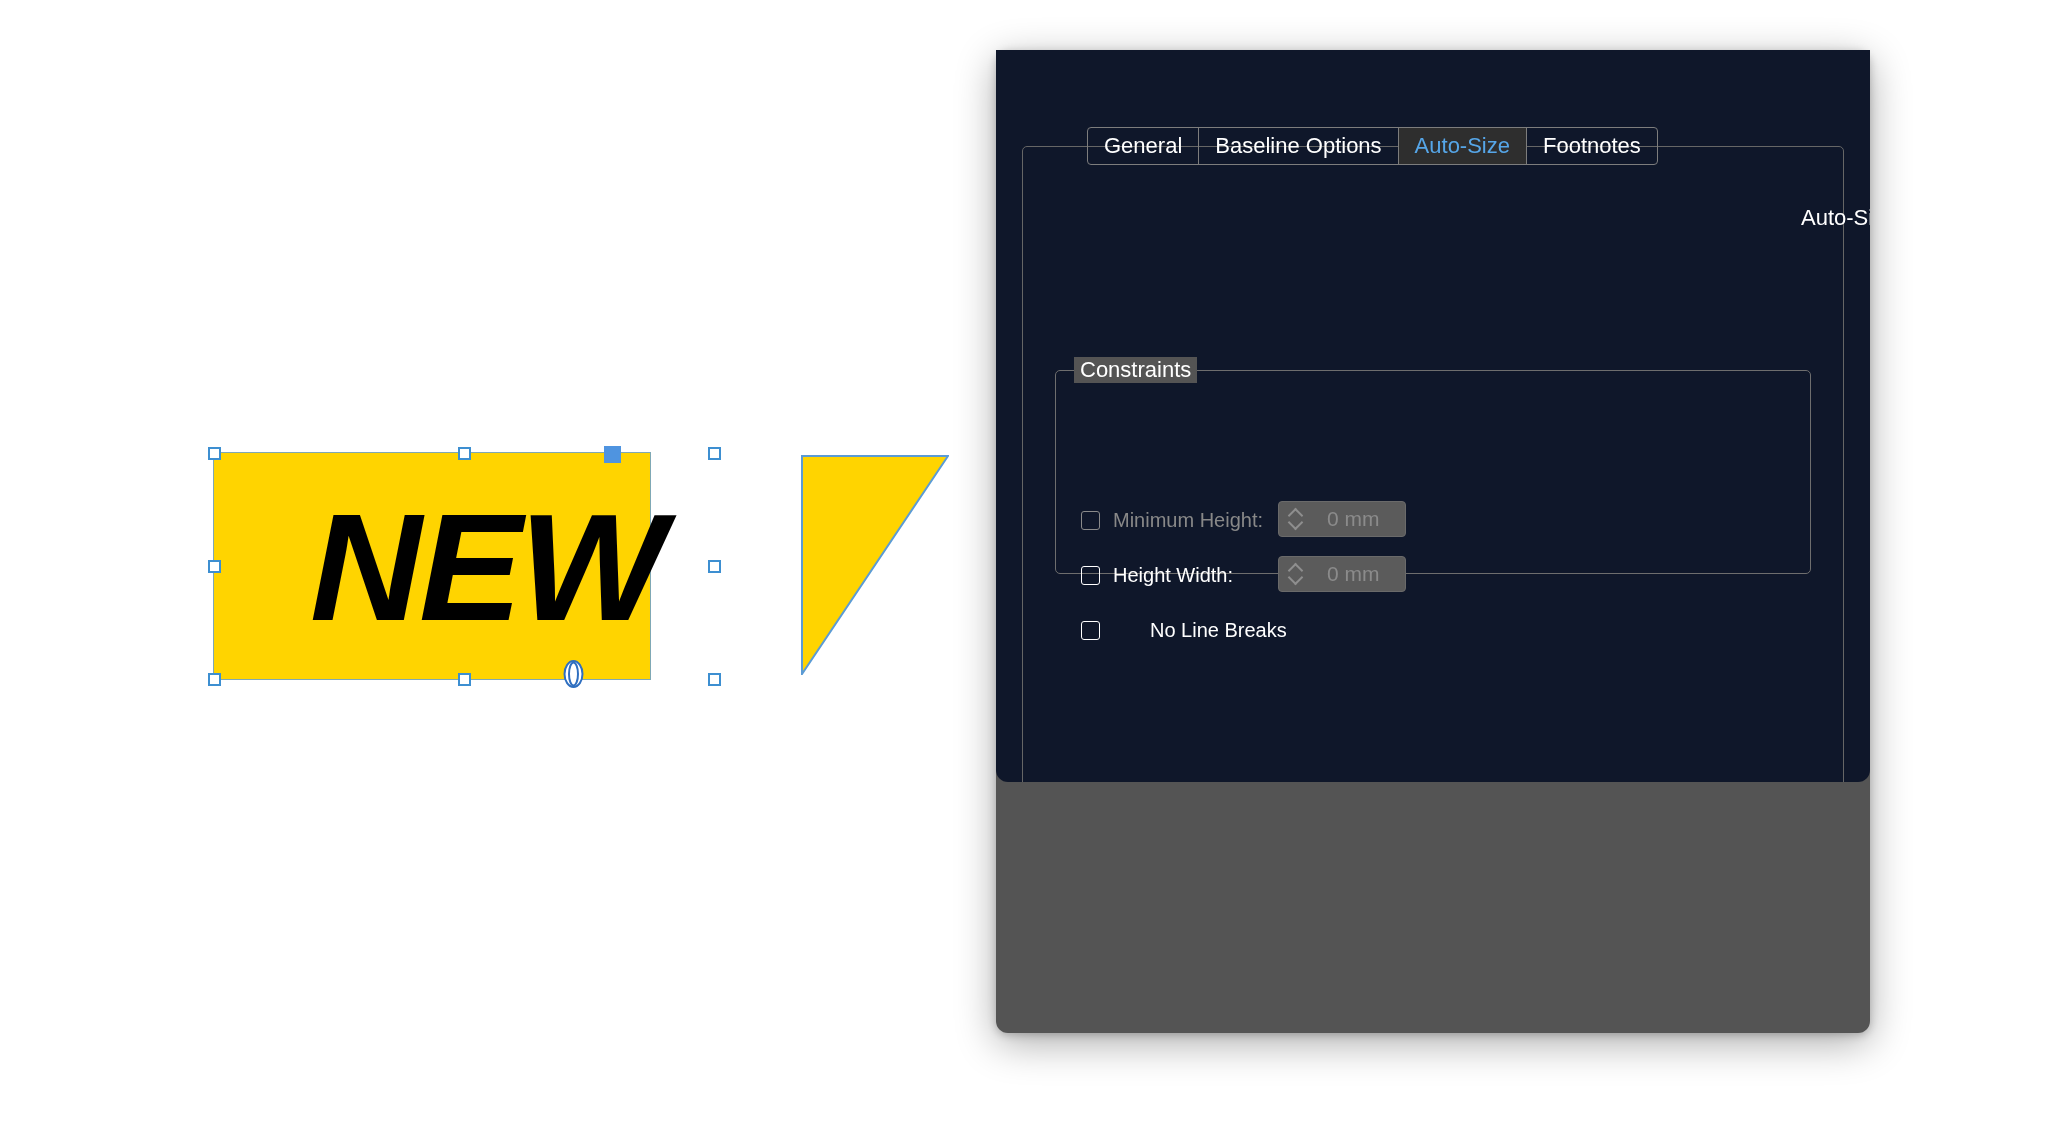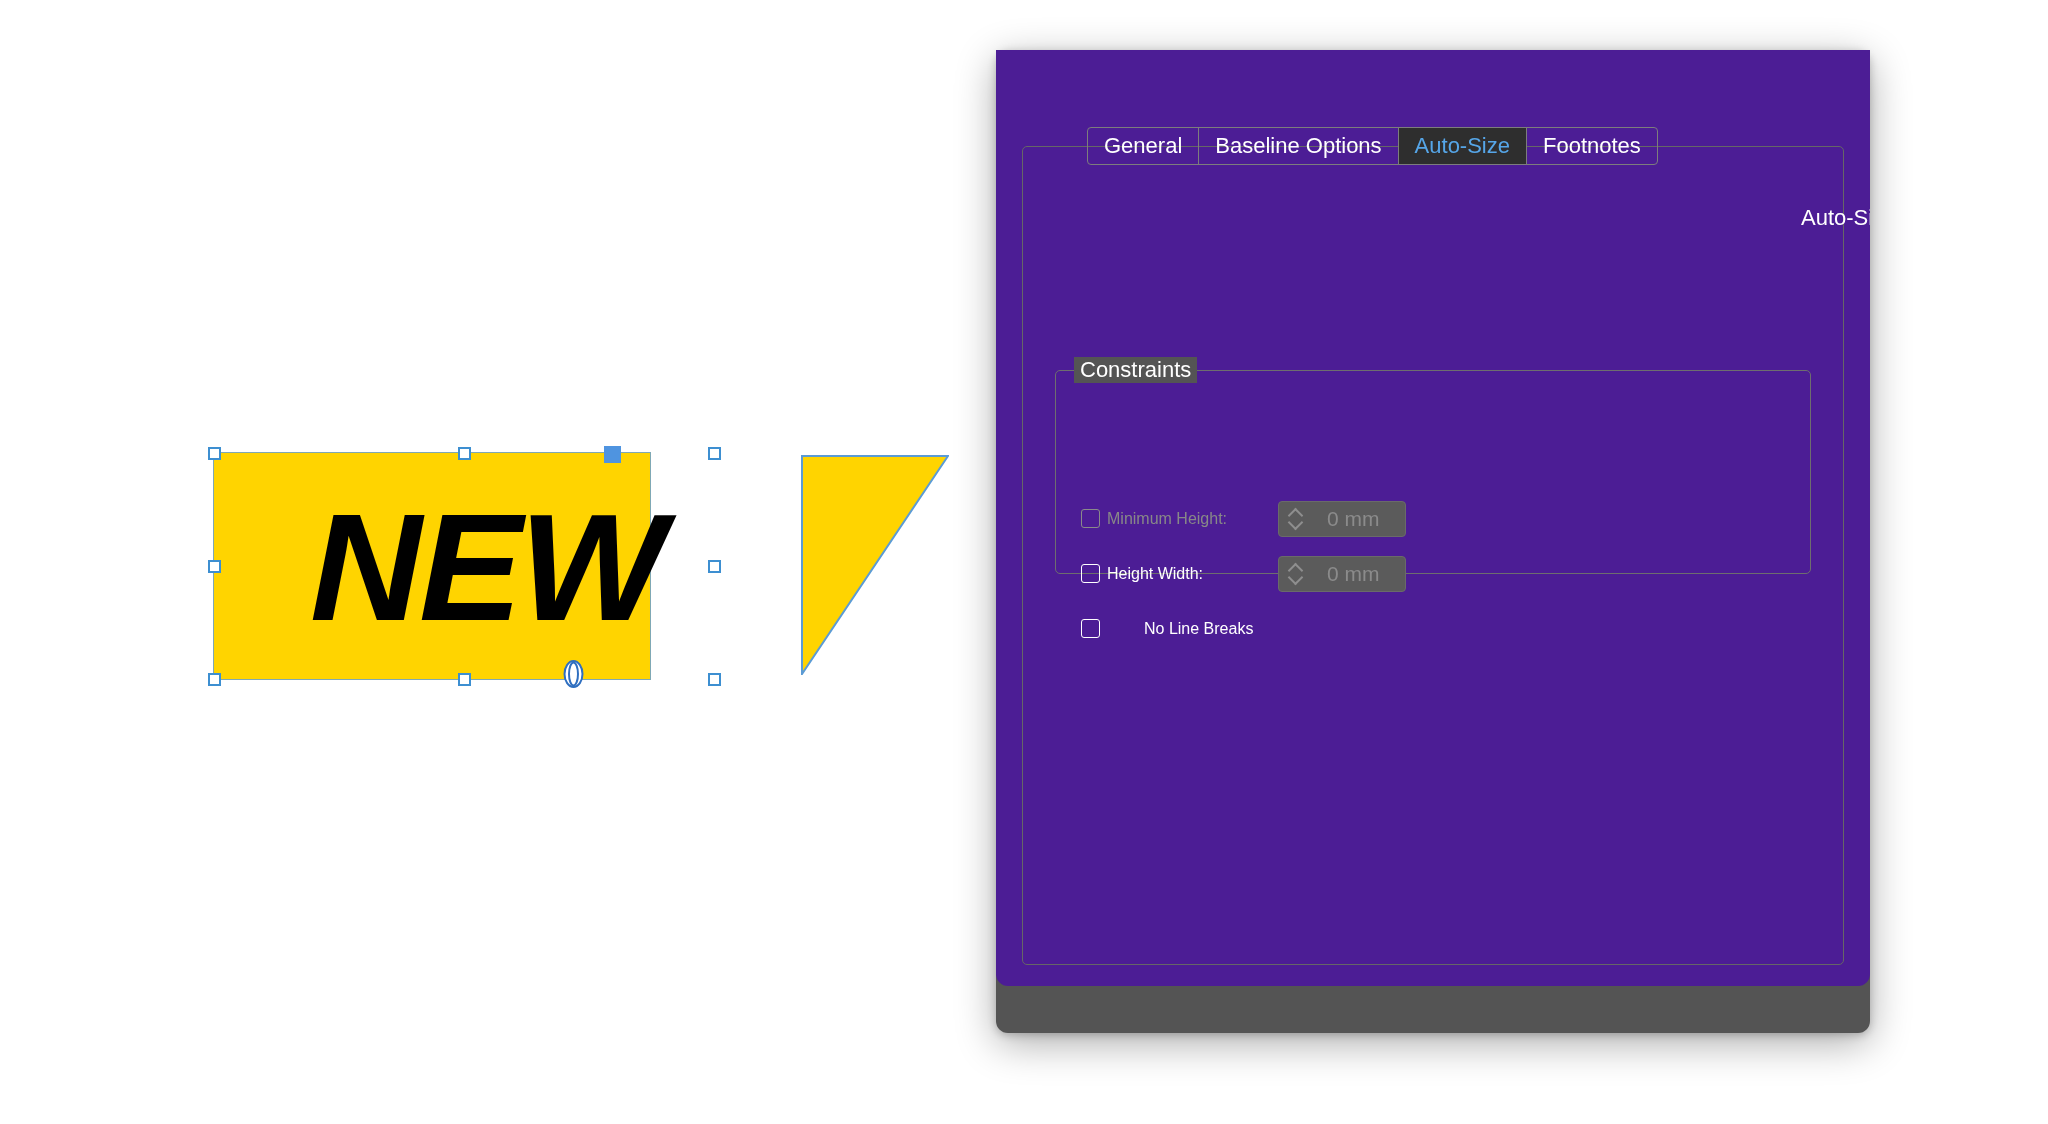--- a/index.html
+++ b/index.html
@@ -99,24 +99,24 @@
     align-items: center;
     justify-content: center;
   }
   #titlebar .title {
     font-size: 22.5px;
     color: #818181;
     letter-spacing: 0.2px;
   }
   #dialog-body {
     position: relative;
-    height: 936px;
+    height: 732px;
     border-bottom-left-radius: 12px;
     border-bottom-right-radius: 12px;
-    background: #4c1d95;
+    background: #0f172a;
     overflow: hidden;
     text-decoration: underline;
   }
 
   
   #tabbar {
     position: absolute;
     left: 91px;
     top: 77px;
     display: flex;
@@ -190,22 +190,22 @@
   .checkbox {
     width: 19px; height: 19px;
     border: 1.6px solid #ffffff;
     border-radius: 3px;
     box-sizing: border-box;
     background: transparent;
     flex: 0 0 19px;
   }
   .checkbox.disabled { border-color: #8a8a8a; }
   .cb-label {
-    margin-left: 7px;
-    font-size: 16px;
+    margin-left: 13px;
+    font-size: 20px;
     color: #ffffff;
     white-space: nowrap;
   }
   .cb-label.disabled { color: #888888; }
 
   .numfield {
     position: absolute;
     width: 128px;
     height: 36px;
     background: #5b5b5b;

